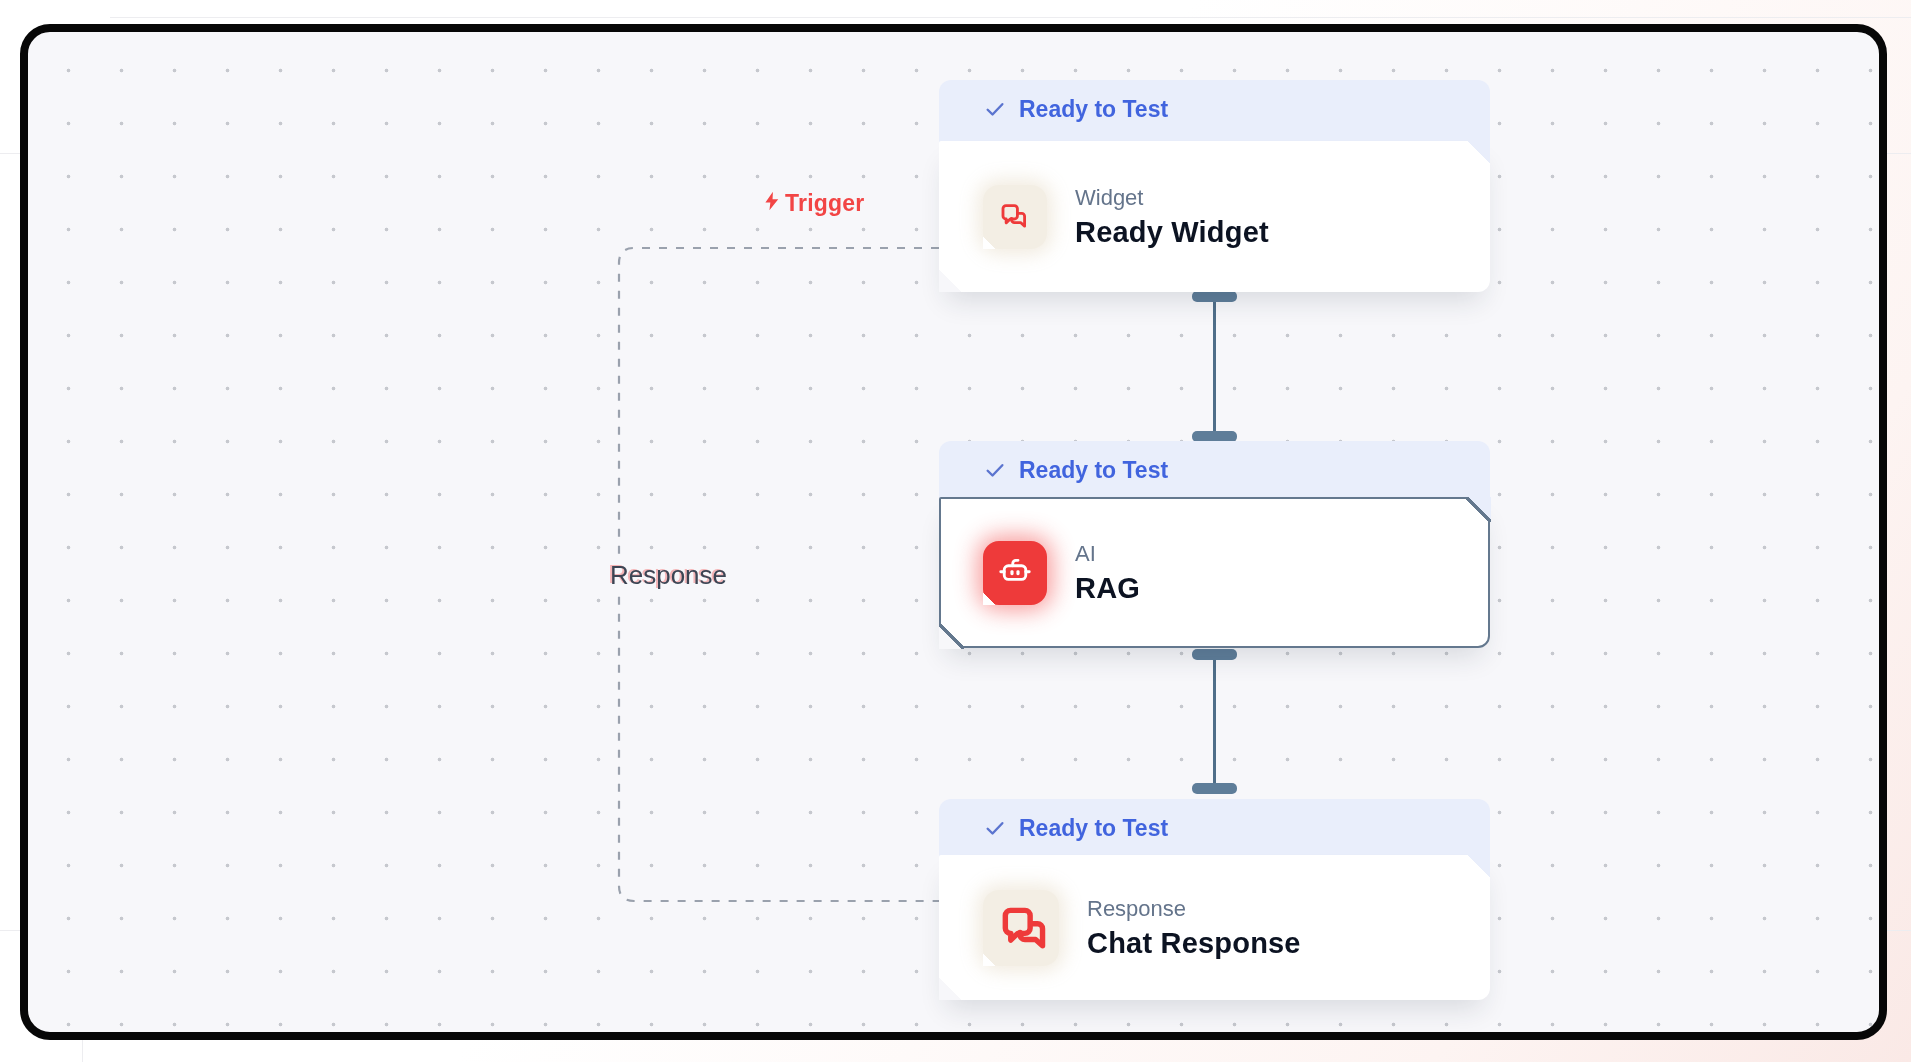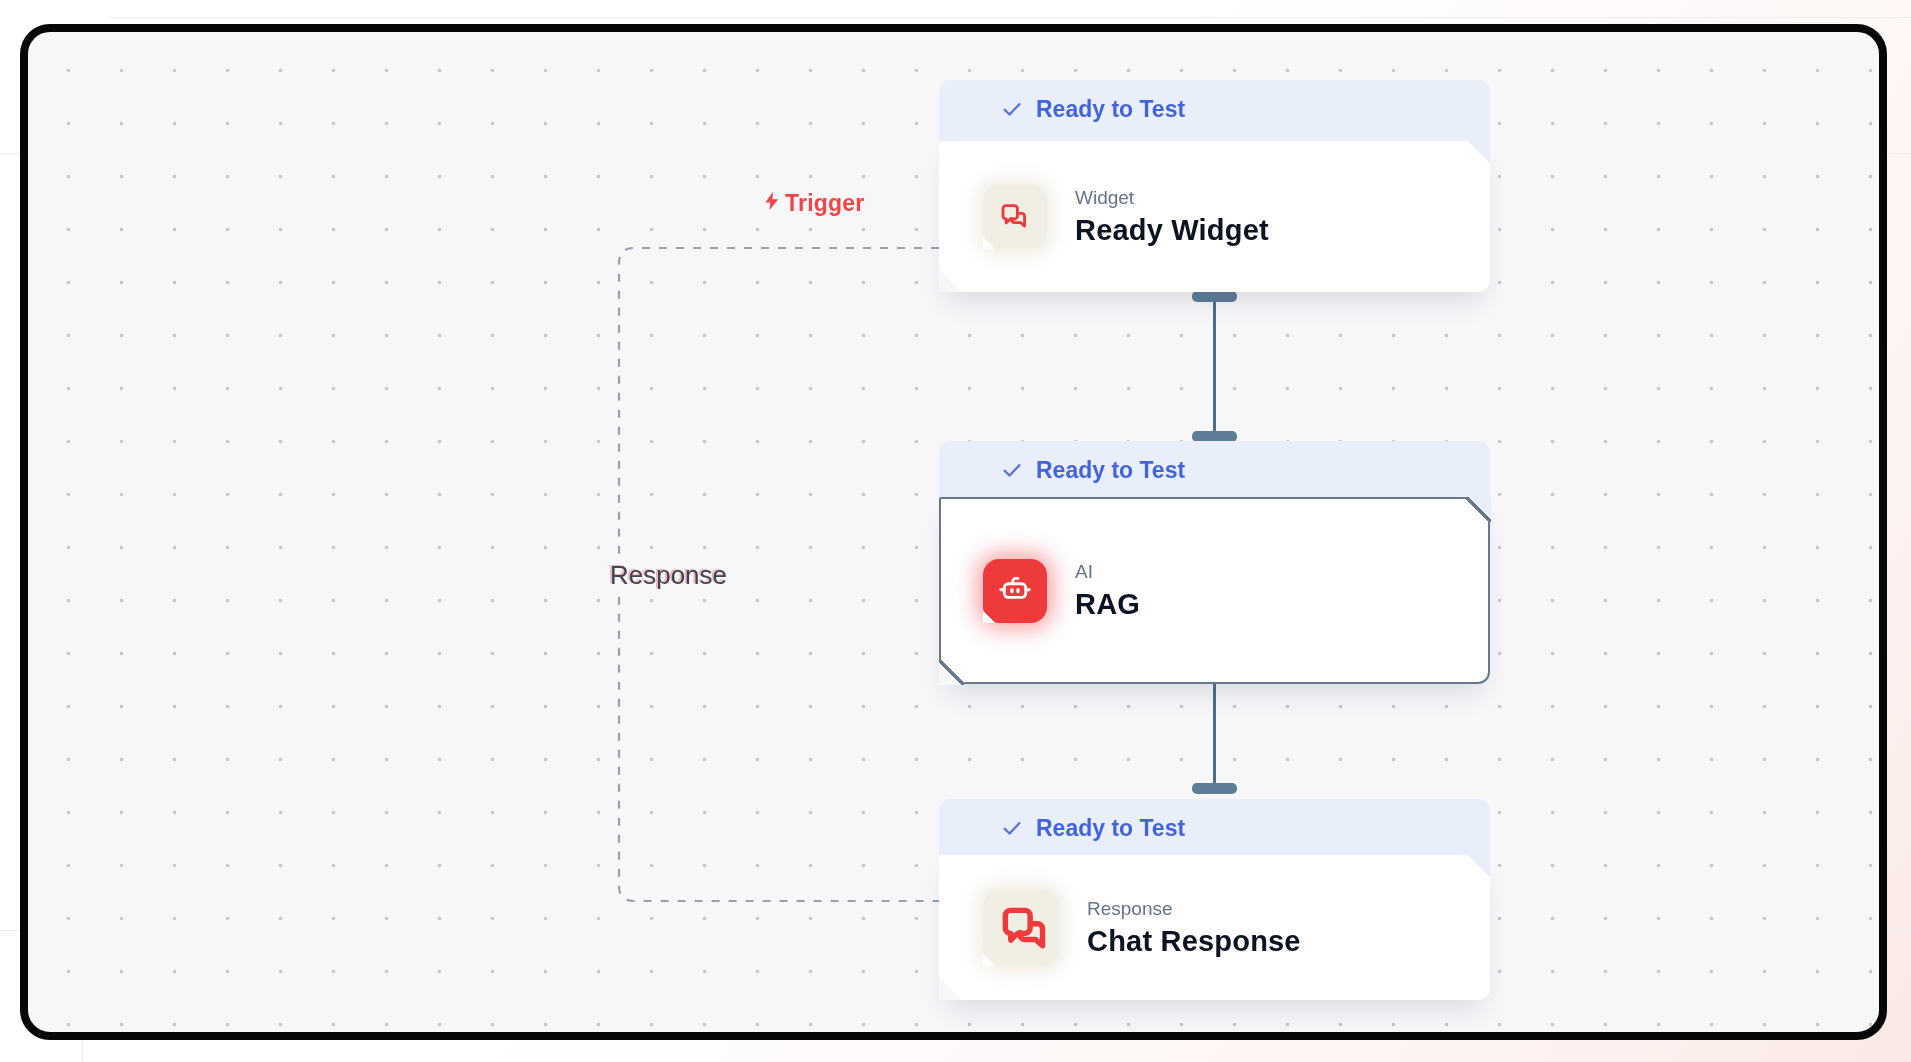--- a/index.html
+++ b/index.html
@@ -34,28 +34,28 @@
     gap:2px; color:#f24545; font-size:23px; font-weight:700; letter-spacing:.2px; }
   .response-label { position:absolute; left:558px; top:525px; width:165px; text-align:center;
     font-size:26px; font-weight:500; color:#3c4554; background:#f7f7fa; padding:3px 4px;
     text-shadow:-2px -1px 0 rgba(240,70,70,.38); }
 
   
   .node { position:absolute; left:911px; width:551px; }
   .node-1 { top:48px; }  .node-2 { top:409px; }  .node-3 { top:767px; }
   .badge { position:absolute; top:0; left:0; width:100%; height:84px;
     background:#e9eefb; border-radius:12px 12px 0 0; display:flex; align-items:flex-start;
-    padding:15px 0 0 62px; gap:13px; }
+    padding:15px 0 0 45px; gap:13px; }
   .badge-text { color:#4164de; font-size:23px; font-weight:700; line-height:28px; }
   .badge svg { margin-top:3px; }
   .card { position:absolute; left:0; width:100%; background:#ffffff;
     border-radius:2px 12px 12px 2px; display:flex; align-items:center;
     padding-left:44px; gap:28px; box-shadow:0 16px 28px -8px rgba(30,41,59,.14); }
   .card-1 { top:61px; height:151px; }
-  .card-2 { top:56px; height:187px; border:2.5px solid #64788e; padding-left:42px; }
+  .card-2 { top:56px; height:151px; border:2.5px solid #64788e; padding-left:42px; }
   .card-3 { top:56px; height:145px; }
   .bevel { position:absolute; }
   .bevel-tr { top:0; right:0; width:22px; height:22px;
     background:linear-gradient(45deg,transparent 49.5%,#e9eefb 50%); }
   .bevel-bl { bottom:0; left:0; width:22px; height:22px;
     background:linear-gradient(225deg,transparent 49.5%,#f7f7fa 50%); }
   .card-2 .bevel-tr { top:-2.5px; right:-2.5px; width:25px; height:25px;
     background:linear-gradient(45deg,transparent calc(50% - 1.6px),
       #64788e calc(50% - 1.6px) calc(50% + 1.6px), #e9eefb calc(50% + 1.6px)); }
   .card-2 .bevel-bl { bottom:-2.5px; left:-2.5px; width:25px; height:25px;
@@ -66,21 +66,21 @@
     background:#f3eee4; box-shadow:0 0 18px 6px rgba(240,233,220,.85);
     display:flex; align-items:center; justify-content:center; }
   .icon-box .notch { position:absolute; bottom:0; left:0; width:12px; height:12px;
     background:linear-gradient(225deg,transparent 49%,#ffffff 50%); }
   .icon-box-red { background:#ee3a3a; box-shadow:0 0 22px 6px rgba(240,60,60,.48); }
   .icon-box-red .notch { background:linear-gradient(225deg,transparent 49%,#ffffff 50%); }
   .icon-box-big { width:76px; height:76px; }
   .icon-box-big svg { position:absolute; left:12px; top:9px; }
 
   .texts { display:flex; flex-direction:column; gap:5px; }
-  .cat { font-size:19px; color:#64748b; }
+  .cat { font-size:22px; color:#64748b; }
   .title { font-size:29px; font-weight:700; color:#0c1322; letter-spacing:.2px; }
 </style>
 </head>
 <body>
 
 <div class="stage">
 
   <div class="faint-line fl-h1"></div>
   <div class="faint-line fl-h2"></div>
   <div class="faint-line fl-h3"></div>

